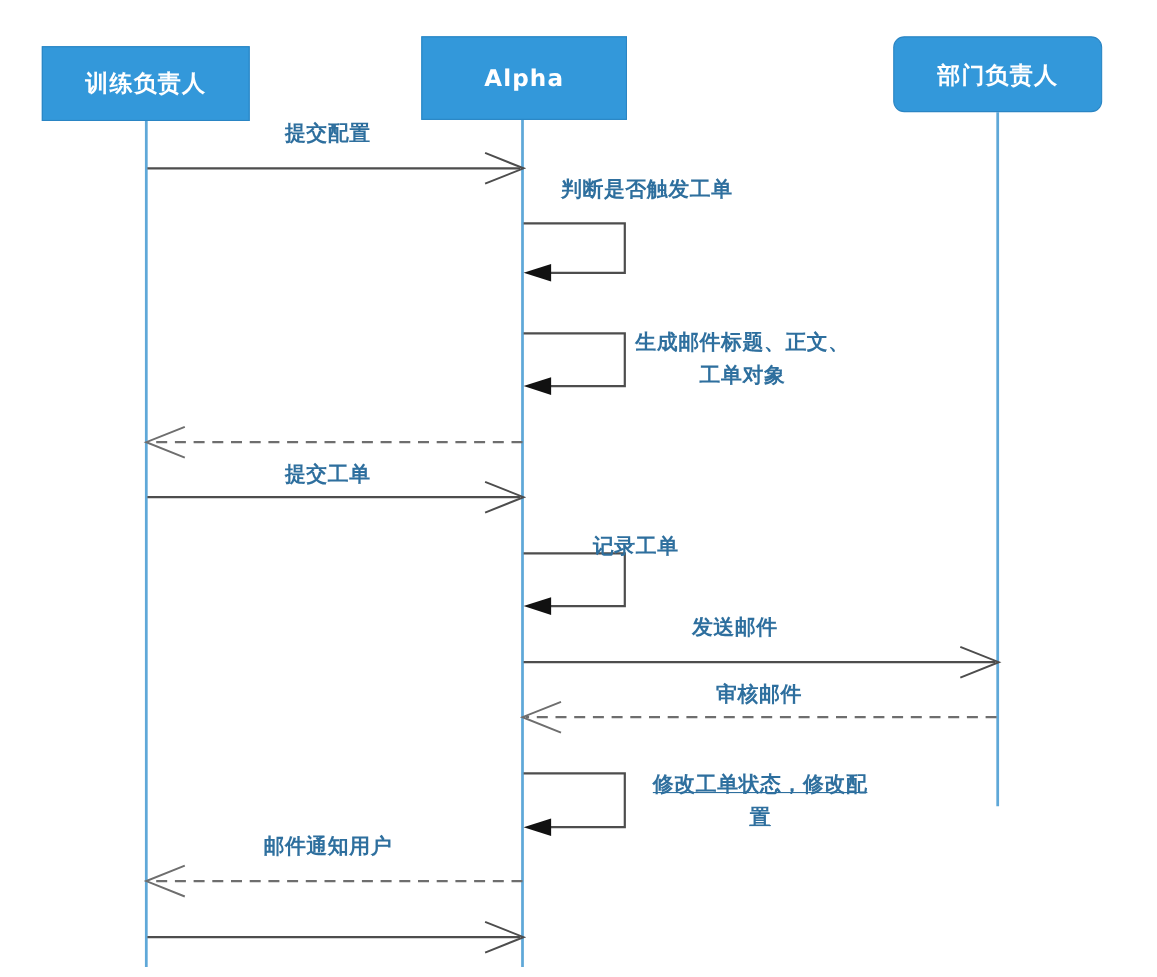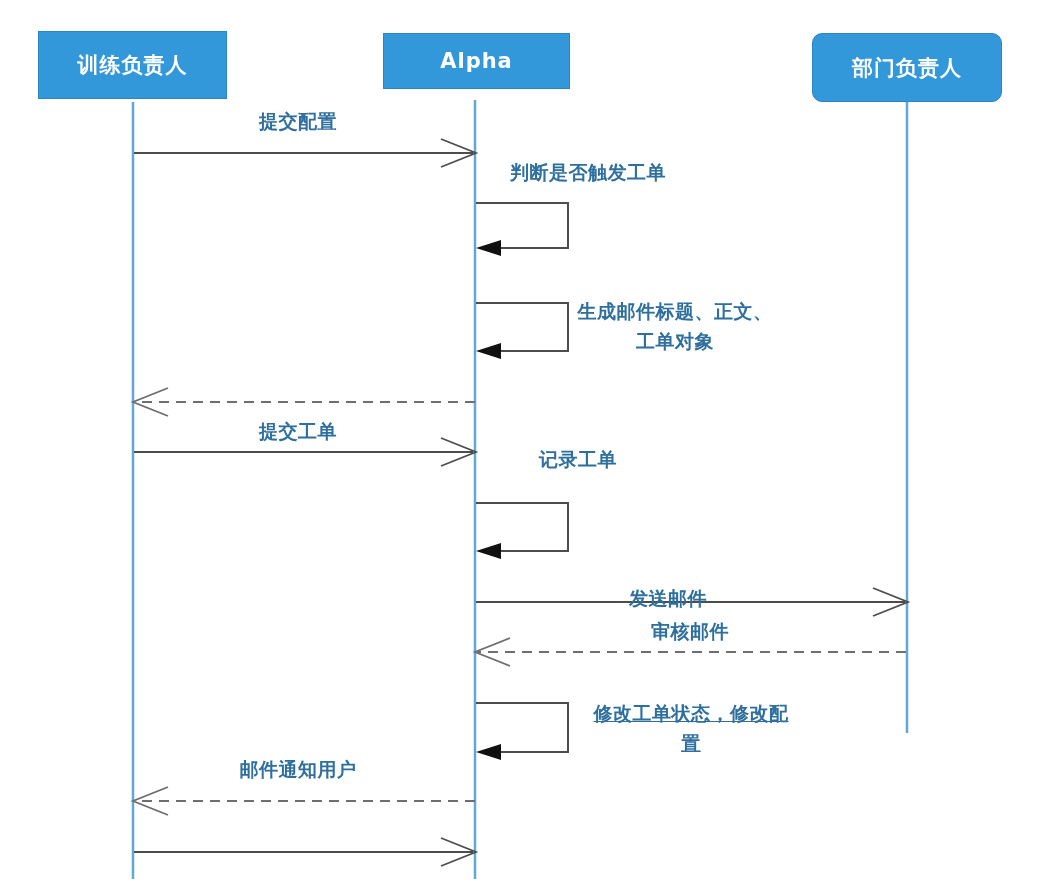--- a/index.html
+++ b/index.html
@@ -113,27 +113,27 @@
     <path class="self-loop" d="M476 703 H568 V752 H500"></path>
     <polygon class="filled-head" points="476,752 501,744 501,760"></polygon>
 
     <line class="msg-line dashed" x1="475" y1="801" x2="136" y2="801"></line>
     <path class="open-head dashed-head" d="M168 787 L133 801 L168 815"></path>
 
     <line class="msg-line" x1="134" y1="852" x2="473" y2="852"></line>
     <path class="open-head" d="M441 838 L476 852 L441 866"></path>
   </svg>
 
-  <div class="actor" style="left:38px; top:31px; width:189px; height:68px;">训练负责人</div>
-  <div class="actor" style="left:383px; top:33px; width:187px; height:56px;">Alpha</div>
+  <div class="actor" style="left:38px; top:42px; width:189px; height:68px;">训练负责人</div>
+  <div class="actor" style="left:383px; top:33px; width:187px; height:76px;">Alpha</div>
   <div class="actor" style="left:812px; top:33px; width:190px; height:69px;border-radius:10px;">部门负责人</div>
 
   <div class="msg" style="left:478px; top:157px; width:220px;">判断是否触发工单</div>
   <div class="msg" style="left:148px; top:106px; width:300px;">提交配置</div>
   <div class="msg" style="left:575px; top:296px; width:200px;">生成邮件标题、正文、工单对象</div>
   <div class="msg" style="left:148px; top:416px; width:300px;">提交工单</div>
-  <div class="msg" style="left:478px; top:444px; width:200px;">记录工单</div>
-  <div class="msg" style="left:518px; top:555px; width:300px;margin-top:28px;">发送邮件</div>
+  <div class="msg" style="left:478px; top:482px; width:200px;">记录工单</div>
+  <div class="msg" style="left:518px; top:555px; width:300px;">发送邮件</div>
   <div class="msg" style="left:540px; top:616px; width:300px;">审核邮件</div>
   <div class="msg" style="left:591px; top:698px; width:200px;text-decoration:underline;">修改工单状态，修改配置</div>
   <div class="msg" style="left:148px; top:754px; width:300px;">邮件通知用户</div>
 
 </div>
 
 </body></html>

